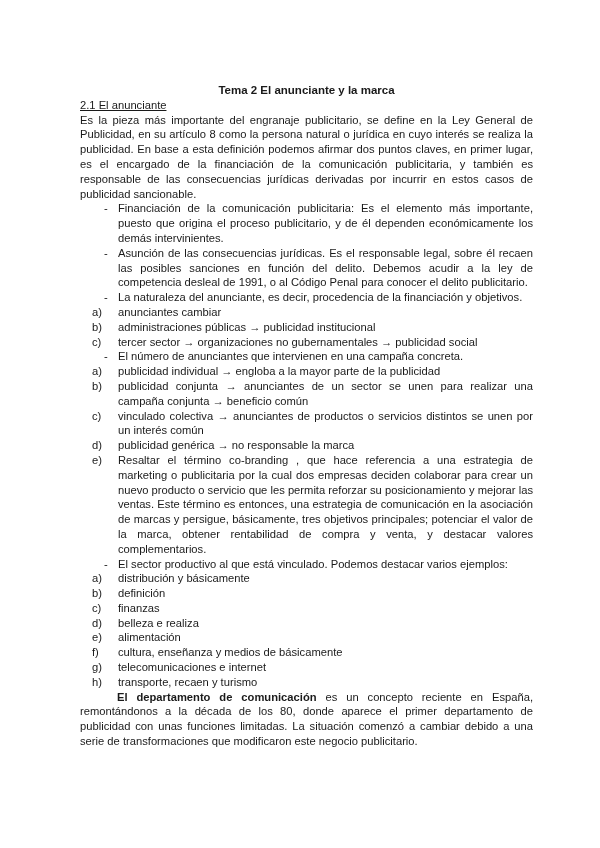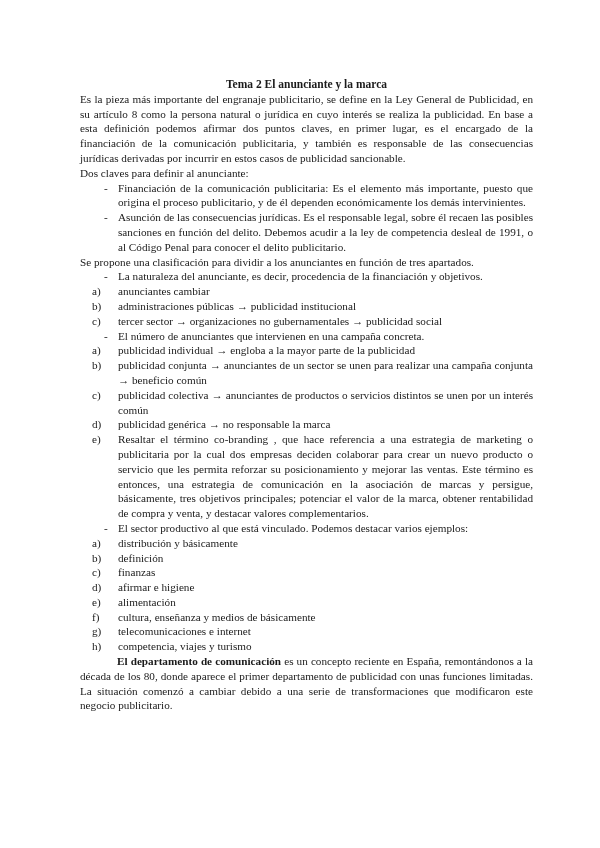--- a/index.html
+++ b/index.html
@@ -11,23 +11,22 @@
   body {
     position: relative;
     font-family: "Liberation Sans", "DejaVu Sans", sans-serif;
     font-size: 11.2px;
     line-height: 14.8px;
     color: var(--text-color, #1a1a1a);
   }
   .sheet { position: absolute; inset: 0; background: var(--page-bg, #ffffff); }
   .content {
     position: absolute;
-    left: 80px; top: 77px;
+    left: 80px; top: 83px;
     width: 453px;
-    font-family: Liberation Serif, serif;
   }
   .doc-title {
     font-weight: bold;
     text-align: center;
     font-size: 11.5px;
   }
   .section-heading {
     font-weight: normal;
     text-decoration: underline;
   }
@@ -45,35 +44,34 @@
   .closing strong { font-weight: bold; padding-left: 37px; }
 </style>
 </head>
 <body>
 
 <div class="sheet">
   <div class="content">
 
     <div class="doc-title">Tema 2 El anunciante y la marca</div>
 
+    <div class="section-heading">2.1 El anunciante</div>
 
     <p class="para">Es la pieza más importante del engranaje publicitario, se define en la Ley General de Publicidad, en su artículo 8 como la persona natural o jurídica en cuyo interés se realiza la publicidad. En base a esta definición podemos afirmar dos puntos claves, en primer lugar, es el encargado de la financiación de la comunicación publicitaria, y también es responsable de las consecuencias jurídicas derivadas por incurrir en estos casos de publicidad sancionable.</p>
 
-    <p class="para">Dos claves para definir al anunciante:</p>
 
     <div class="item dash">
       <span class="marker">-</span>
       <span class="text">Financiación de la comunicación publicitaria: Es el elemento más importante, puesto que origina el proceso publicitario, y de él dependen económicamente los demás intervinientes.</span>
     </div>
     <div class="item dash">
       <span class="marker">-</span>
       <span class="text">Asunción de las consecuencias jurídicas. Es el responsable legal, sobre él recaen las posibles sanciones en función del delito. Debemos acudir a la ley de competencia desleal de 1991, o al Código Penal para conocer el delito publicitario.</span>
     </div>
 
-    <p class="para">Se propone una clasificación para dividir a los anunciantes en función de tres apartados.</p>
 
     <div class="item dash">
       <span class="marker">-</span>
       <span class="text">La naturaleza del anunciante, es decir, procedencia de la financiación y objetivos.</span>
     </div>
     <div class="item letter">
       <span class="marker">a)</span>
       <span class="text">anunciantes cambiar</span>
     </div>
     <div class="item letter">
@@ -92,21 +90,21 @@
     <div class="item letter">
       <span class="marker">a)</span>
       <span class="text">publicidad individual → engloba a la mayor parte de la publicidad</span>
     </div>
     <div class="item letter">
       <span class="marker">b)</span>
       <span class="text">publicidad conjunta → anunciantes de un sector se unen para realizar una campaña conjunta → beneficio común</span>
     </div>
     <div class="item letter">
       <span class="marker">c)</span>
-      <span class="text">publicidad colectiva → anunciantes de productos o servicios distintos se unen por un interés común</span>
+      <span class="text">vinculado colectiva → anunciantes de productos o servicios distintos se unen por un interés común</span>
     </div>
     <div class="item letter">
       <span class="marker">d)</span>
       <span class="text">publicidad genérica → no responsable la marca</span>
     </div>
     <div class="item letter">
       <span class="marker">e)</span>
       <span class="text">Resaltar el término co-branding , que hace referencia a una estrategia de marketing o publicitaria por la cual dos empresas deciden colaborar para crear un nuevo producto o servicio que les permita reforzar su posicionamiento y mejorar las ventas. Este término es entonces, una estrategia de comunicación en la asociación de marcas y persigue, básicamente, tres objetivos principales; potenciar el valor de la marca, obtener rentabilidad de compra y venta, y destacar valores complementarios.</span>
     </div>
 
@@ -121,35 +119,35 @@
     <div class="item letter">
       <span class="marker">b)</span>
       <span class="text">definición</span>
     </div>
     <div class="item letter">
       <span class="marker">c)</span>
       <span class="text">finanzas</span>
     </div>
     <div class="item letter">
       <span class="marker">d)</span>
-      <span class="text">afirmar e higiene</span>
+      <span class="text">belleza e realiza</span>
     </div>
     <div class="item letter">
       <span class="marker">e)</span>
       <span class="text">alimentación</span>
     </div>
     <div class="item letter">
       <span class="marker">f)</span>
       <span class="text">cultura, enseñanza y medios de básicamente</span>
     </div>
     <div class="item letter">
       <span class="marker">g)</span>
       <span class="text">telecomunicaciones e internet</span>
     </div>
     <div class="item letter">
       <span class="marker">h)</span>
-      <span class="text">competencia, viajes y turismo</span>
+      <span class="text">transporte, recaen y turismo</span>
     </div>
 
     <p class="para closing"><strong>El departamento de comunicación</strong><span> es un concepto reciente en España, remontándonos a la década de los 80, donde aparece el primer departamento de publicidad con unas funciones limitadas. La situación comenzó a cambiar debido a una serie de transformaciones que modificaron este negocio publicitario.</span></p>
 
   </div>
 </div>
 
 </body></html>

